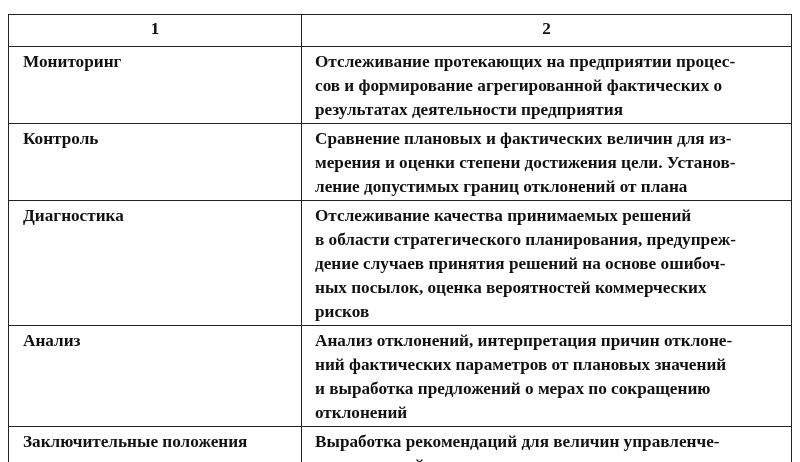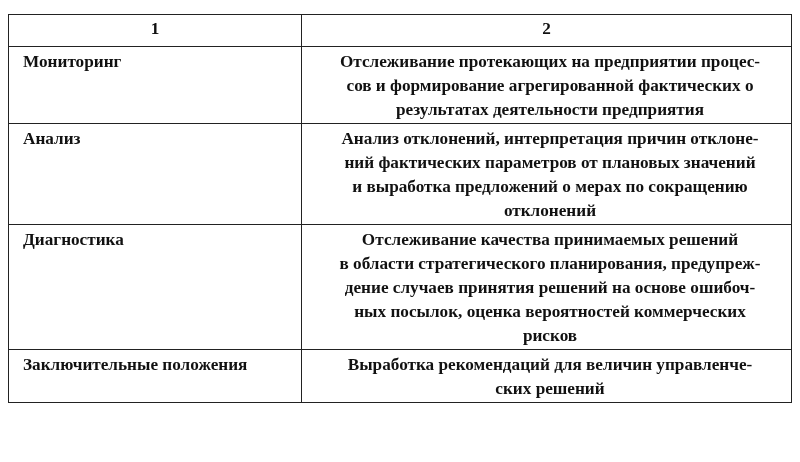--- a/index.html
+++ b/index.html
@@ -6,21 +6,21 @@
   body { width:800px; height:462px; position:relative; overflow:hidden;
          font-family:"Liberation Serif","DejaVu Serif",serif; color:#111; }
   table { position:absolute; left:8px; top:14px; width:783px;
           border-collapse:collapse; table-layout:fixed; }
   td, th { border:1.5px solid #222; vertical-align:top; font-size:17.2px;
            line-height:24px; padding:3px 8px 1px 14px; font-weight:bold; }
   th { font-weight:bold; text-align:center; height:26px; padding:2px 8px 3px 8px; }
   col.c1 { width:293px; }
   col.c2 { width:490px; }
   td.desc { padding-left:13px; padding-right:6px; }
-  .line { display:block; white-space:nowrap;text-align:center; }
+  .line { display:block; white-space:nowrap; }
 </style>
 </head>
 <body>
 
 <table>
   <colgroup>
       <col class="c1">
       <col class="c2">
     </colgroup>
   <thead>
@@ -32,39 +32,47 @@
   <tbody>
     <tr>
       <td>Мониторинг</td>
       <td class="desc">
         <span class="line">Отслеживание протекающих на предприятии процес-</span>
         <span class="line">сов и формирование агрегированной фактических о</span>
         <span class="line">результатах деятельности предприятия</span>
       </td>
     </tr>
     <tr>
-      <td>Анализ</td>
+      <td>Контроль</td>
       <td class="desc">
-        <span class="line">Анализ отклонений, интерпретация причин отклоне-</span>
-        <span class="line">ний фактических параметров от плановых значений</span>
-        <span class="line">и выработка предложений о мерах по сокращению</span>
-        <span class="line">отклонений</span>
+        <span class="line">Сравнение плановых и фактических величин для из-</span>
+        <span class="line">мерения и оценки степени достижения цели. Установ-</span>
+        <span class="line">ление допустимых границ отклонений от плана</span>
       </td>
     </tr>
     <tr>
       <td>Диагностика</td>
       <td class="desc">
         <span class="line">Отслеживание качества принимаемых решений</span>
         <span class="line">в области стратегического планирования, предупреж-</span>
         <span class="line">дение случаев принятия решений на основе ошибоч-</span>
         <span class="line">ных посылок, оценка вероятностей коммерческих</span>
         <span class="line">рисков</span>
       </td>
     </tr>
     <tr>
+      <td>Анализ</td>
+      <td class="desc">
+        <span class="line">Анализ отклонений, интерпретация причин отклоне-</span>
+        <span class="line">ний фактических параметров от плановых значений</span>
+        <span class="line">и выработка предложений о мерах по сокращению</span>
+        <span class="line">отклонений</span>
+      </td>
+    </tr>
+    <tr>
       <td>Заключительные положения</td>
       <td class="desc">
         <span class="line">Выработка рекомендаций для величин управленче-</span>
         <span class="line">ских решений</span>
       </td>
     </tr>
   </tbody>
 </table>
 
 </body></html>

